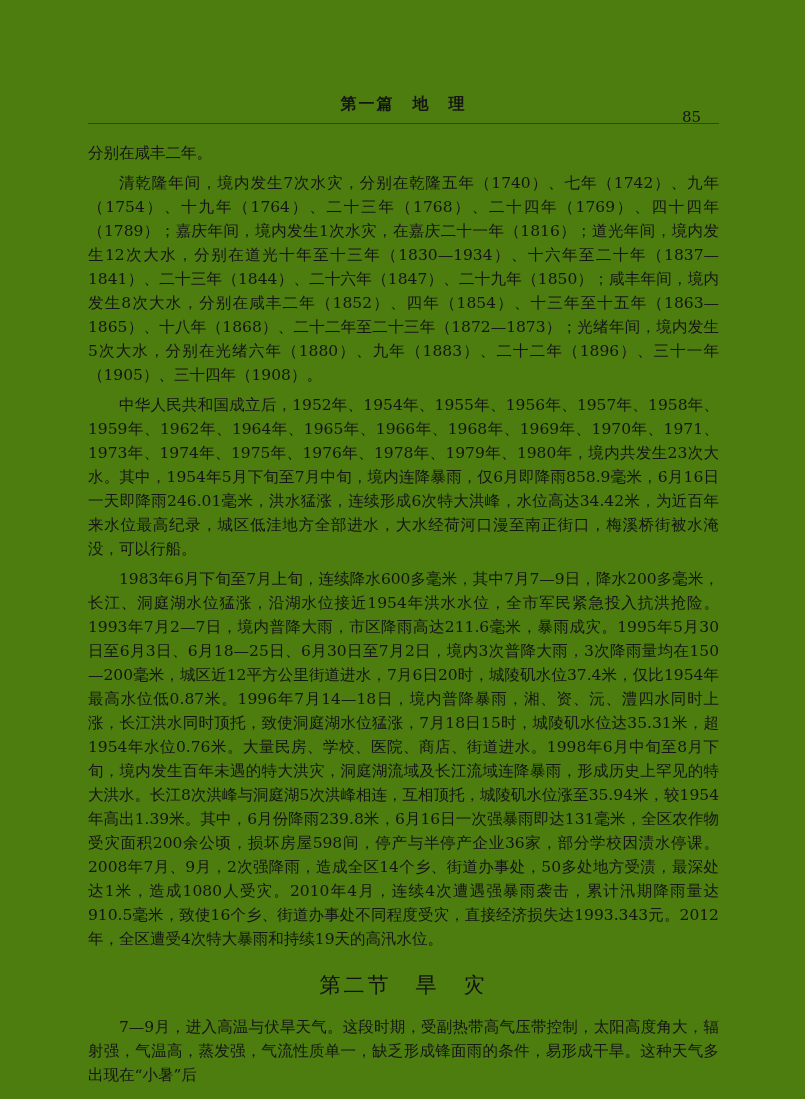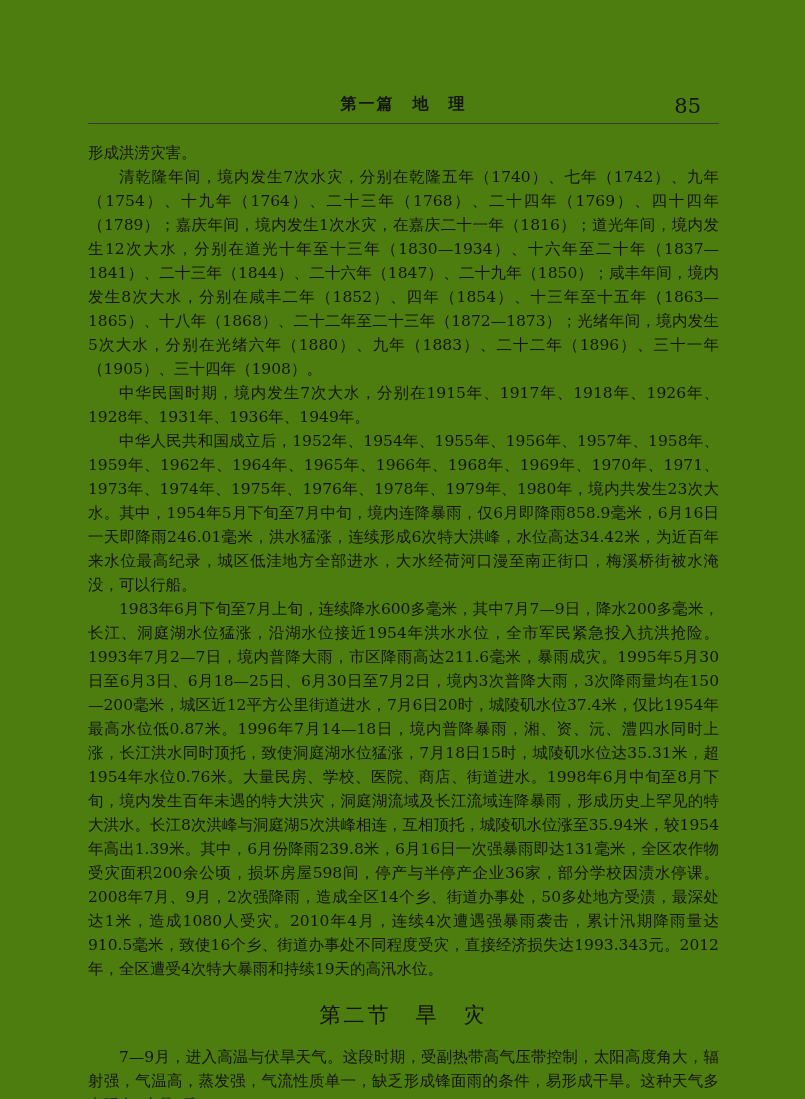--- a/index.html
+++ b/index.html
@@ -28,32 +28,32 @@
     position: absolute;
     left: 0; right: 0;
     text-align: center;
     font-size: 16px;
     font-weight: bold;
     letter-spacing: 2px;
   }
   .page-number {
     position: absolute;
     right: 18px;
-    top: 0;
-    font-size: 21px;
+    top: 14px;
+    font-size: 15px;
   }
   .page-body { margin-top: 17px; }
   .para {
     margin: 0;
     font-size: 15.5px;
     line-height: 24px;
     text-align: justify;
     text-justify: inter-ideograph;
   }
-  .para.indent { text-indent: 2em; }
+  .para.indent { text-indent: 2em; margin-top: 6px; }
   .section-heading {
     margin: 20px 0 16px 0;
     text-align: center;
     font-size: 21px;
     font-weight: normal;
     letter-spacing: 3px;
     font-family: "DejaVu Sans", "Liberation Sans", sans-serif;
     color: #111;
   }
 </style>
@@ -62,23 +62,22 @@
 
 <div class="page">
   <div class="content">
 
     <header class="page-header">
       <div class="header-title">第一篇　地　理</div>
       <div class="page-number">85</div>
     </header>
 
     <main class="page-body">
-      <p class="para">形成洪涝灾害。</p>
+      <p class="para">分别在咸丰二年。</p>
       <p class="para indent">清乾隆年间，境内发生7次水灾，分别在乾隆五年（1740）、七年（1742）、九年（1754）、十九年（1764）、二十三年（1768）、二十四年（1769）、四十四年（1789）；嘉庆年间，境内发生1次水灾，在嘉庆二十一年（1816）；道光年间，境内发生12次大水，分别在道光十年至十三年（1830—1934）、十六年至二十年（1837—1841）、二十三年（1844）、二十六年（1847）、二十九年（1850）；咸丰年间，境内发生8次大水，分别在咸丰二年（1852）、四年（1854）、十三年至十五年（1863—1865）、十八年（1868）、二十二年至二十三年（1872—1873）；光绪年间，境内发生5次大水，分别在光绪六年（1880）、九年（1883）、二十二年（1896）、三十一年（1905）、三十四年（1908）。</p>
-      <p class="para indent">中华民国时期，境内发生7次大水，分别在1915年、1917年、1918年、1926年、1928年、1931年、1936年、1949年。</p>
       <p class="para indent">中华人民共和国成立后，1952年、1954年、1955年、1956年、1957年、1958年、1959年、1962年、1964年、1965年、1966年、1968年、1969年、1970年、1971、1973年、1974年、1975年、1976年、1978年、1979年、1980年，境内共发生23次大水。其中，1954年5月下旬至7月中旬，境内连降暴雨，仅6月即降雨858.9毫米，6月16日一天即降雨246.01毫米，洪水猛涨，连续形成6次特大洪峰，水位高达34.42米，为近百年来水位最高纪录，城区低洼地方全部进水，大水经荷河口漫至南正街口，梅溪桥街被水淹没，可以行船。</p>
       <p class="para indent">1983年6月下旬至7月上旬，连续降水600多毫米，其中7月7—9日，降水200多毫米，长江、洞庭湖水位猛涨，沿湖水位接近1954年洪水水位，全市军民紧急投入抗洪抢险。1993年7月2—7日，境内普降大雨，市区降雨高达211.6毫米，暴雨成灾。1995年5月30日至6月3日、6月18—25日、6月30日至7月2日，境内3次普降大雨，3次降雨量均在150—200毫米，城区近12平方公里街道进水，7月6日20时，城陵矶水位37.4米，仅比1954年最高水位低0.87米。1996年7月14—18日，境内普降暴雨，湘、资、沅、澧四水同时上涨，长江洪水同时顶托，致使洞庭湖水位猛涨，7月18日15时，城陵矶水位达35.31米，超1954年水位0.76米。大量民房、学校、医院、商店、街道进水。1998年6月中旬至8月下旬，境内发生百年未遇的特大洪灾，洞庭湖流域及长江流域连降暴雨，形成历史上罕见的特大洪水。长江8次洪峰与洞庭湖5次洪峰相连，互相顶托，城陵矶水位涨至35.94米，较1954年高出1.39米。其中，6月份降雨239.8米，6月16日一次强暴雨即达131毫米，全区农作物受灾面积200余公顷，损坏房屋598间，停产与半停产企业36家，部分学校因渍水停课。2008年7月、9月，2次强降雨，造成全区14个乡、街道办事处，50多处地方受渍，最深处达1米，造成1080人受灾。2010年4月，连续4次遭遇强暴雨袭击，累计汛期降雨量达910.5毫米，致使16个乡、街道办事处不同程度受灾，直接经济损失达1993.343元。2012年，全区遭受4次特大暴雨和持续19天的高汛水位。</p>
 
       <h2 class="section-heading">第二节　旱　灾</h2>
 
       <p class="para indent">7—9月，进入高温与伏旱天气。这段时期，受副热带高气压带控制，太阳高度角大，辐射强，气温高，蒸发强，气流性质单一，缺乏形成锋面雨的条件，易形成干旱。这种天气多出现在“小暑”后</p>
     </main>
 
   </div>
 </div>

